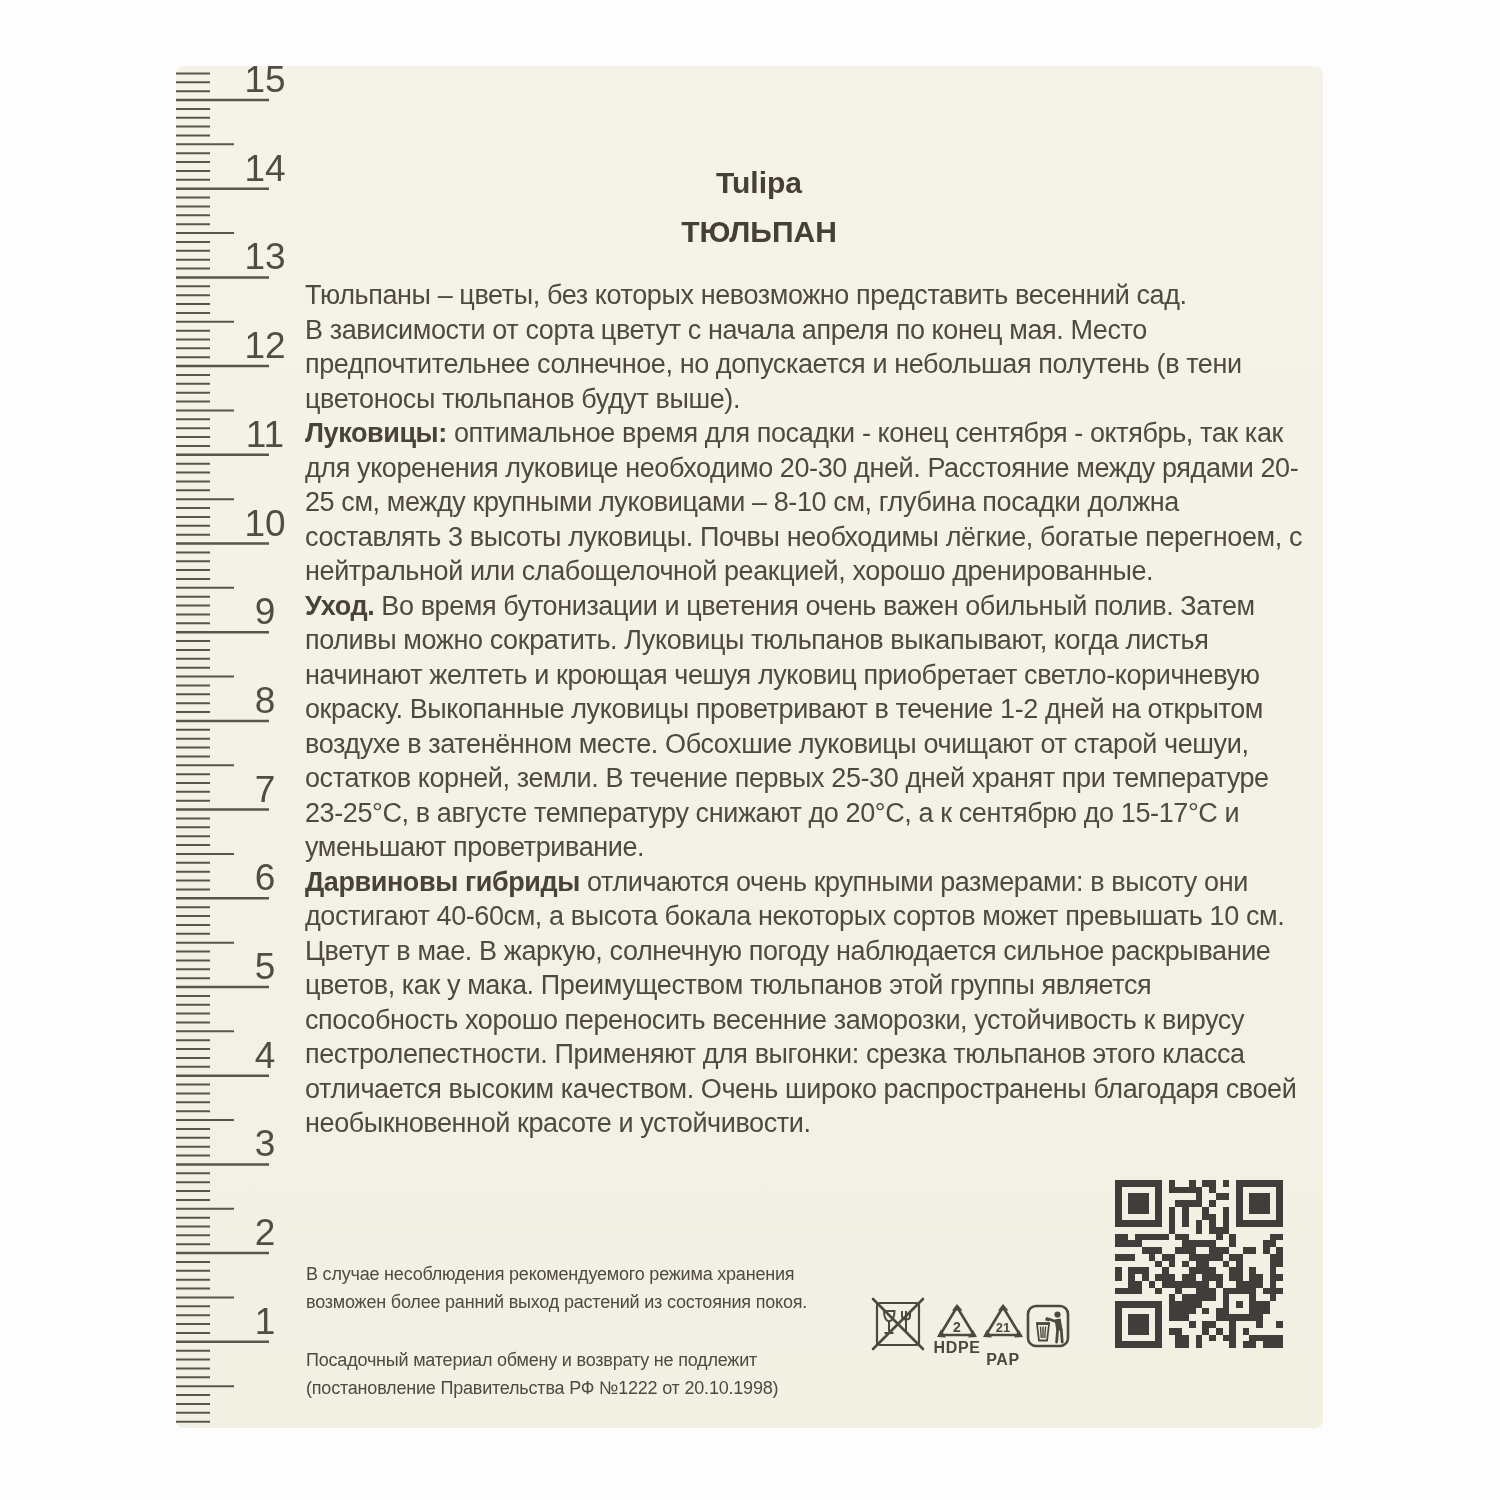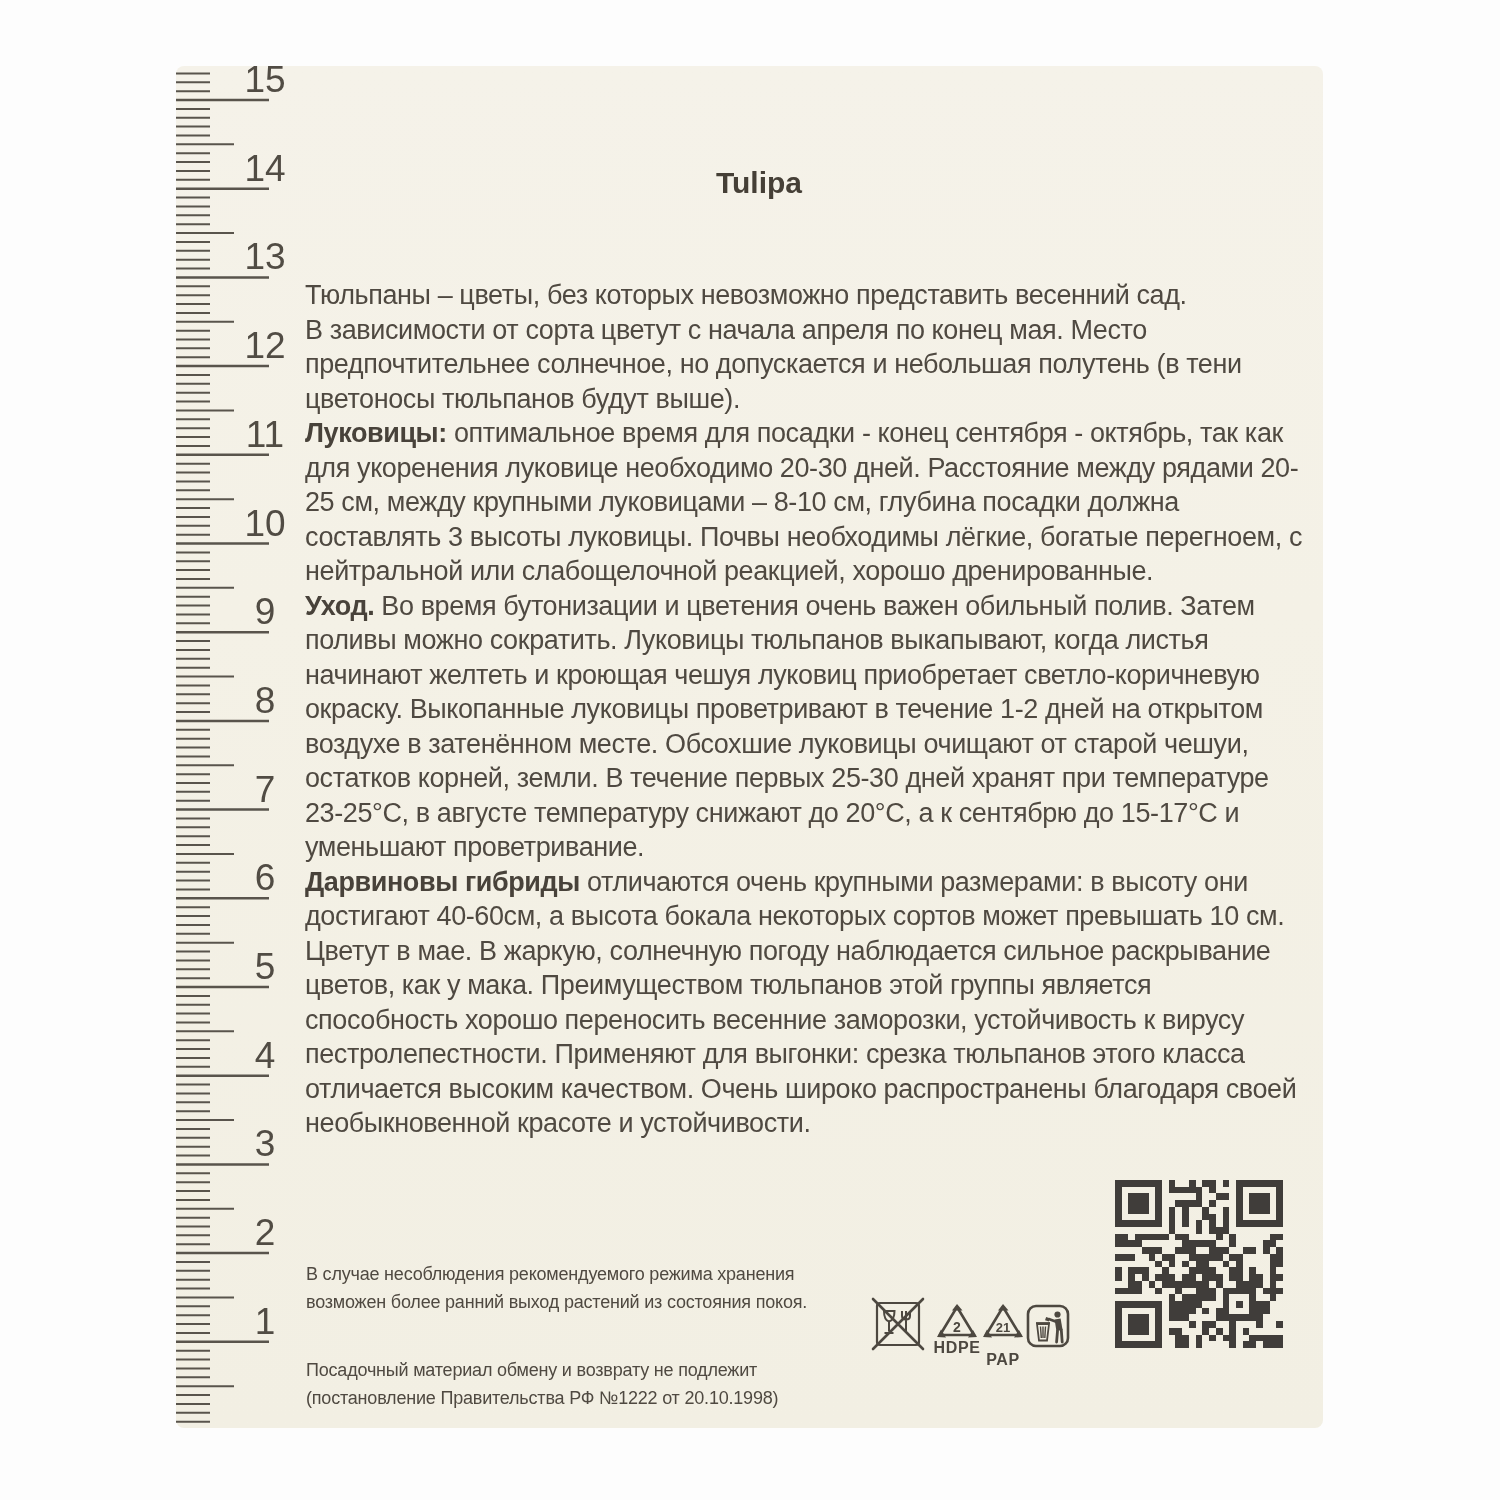--- a/index.html
+++ b/index.html
@@ -13,21 +13,21 @@
   #title-block{position:absolute;left:118px;top:92px;width:930px;text-align:center;
                color:#453f36;font-weight:bold;font-size:30px;line-height:49px;}
   #body-text{position:absolute;left:129px;top:212px;width:1005px;
              font-size:27px;line-height:34.5px;letter-spacing:-0.4px;color:#4f4941;}
   #body-text p{margin:0;}
   #body-text strong{color:#48423a;}
   #fine-print{position:absolute;left:130px;top:1166px;width:570px;
               font-size:18px;line-height:28px;letter-spacing:-0.2px;color:#4f4941;
               white-space:pre-line;}
   #fine-print p{margin:0;}
-  #fine-print p + p{margin-top:12px;}
+  #fine-print p + p{margin-top:2px;}
   .sym{position:absolute;display:flex;flex-direction:column;align-items:center;color:#4d4840;}
   .sym-label{font-size:16px;font-weight:bold;letter-spacing:0.6px;margin-top:1px;}
   .sym svg{display:block;overflow:visible;}
   .sym svg text{font-family:"Liberation Sans", sans-serif;}
   #qr-svg{position:absolute;left:939px;top:1114px;}
 </style>
 </head>
 <body>
 
 <div id="stage">
@@ -199,20 +199,21 @@
         <line x1="0" x2="34" y1="1311.29" y2="1311.29" stroke="#59544c" stroke-width="2"></line>
         <line x1="0" x2="58" y1="1320.16" y2="1320.16" stroke="#59544c" stroke-width="2"></line>
         <line x1="0" x2="34" y1="1329.03" y2="1329.03" stroke="#59544c" stroke-width="2"></line>
         <line x1="0" x2="34" y1="1337.8999999999999" y2="1337.8999999999999" stroke="#59544c" stroke-width="2"></line>
         <line x1="0" x2="34" y1="1346.77" y2="1346.77" stroke="#59544c" stroke-width="2"></line>
         <line x1="0" x2="34" y1="1355.6399999999999" y2="1355.6399999999999" stroke="#59544c" stroke-width="2"></line>
       </svg>
 
     <div id="title-block">
       <div>Tulipa</div>
+      <div>ТЮЛЬПАН</div>
     </div>
 
     <div id="body-text">
         <p>Тюльпаны – цветы, без которых невозможно представить весенний сад.</p>
         <p>В зависимости от сорта цветут с начала апреля по конец мая. Место предпочтительнее солнечное, но допускается и небольшая полутень (в тени цветоносы тюльпанов будут выше).</p>
         <p><strong>Луковицы:</strong> оптимальное время для посадки - конец сентября - октябрь, так как для укоренения луковице необходимо 20-30 дней.  Расстояние между рядами 20-25 см, между крупными луковицами – 8-10 см, глубина посадки должна составлять 3 высоты луковицы. Почвы необходимы лёгкие, богатые перегноем, с нейтральной или слабощелочной реакцией, хорошо дренированные.</p>
         <p><strong>Уход.</strong> Во время бутонизации и цветения очень важен обильный полив. Затем поливы можно сократить. Луковицы тюльпанов выкапывают, когда листья начинают желтеть и кроющая чешуя луковиц приобретает светло-коричневую окраску. Выкопанные луковицы проветривают в течение 1-2 дней на открытом воздухе в затенённом месте. Обсохшие луковицы очищают от старой чешуи, остатков корней, земли. В течение первых 25-30 дней хранят при температуре 23-25°С, в августе температуру снижают до 20°С, а к сентябрю до 15-17°С и уменьшают проветривание.</p>
         <p><strong>Дарвиновы гибриды</strong> отличаются очень крупными размерами: в высоту они достигают 40-60см, а высота бокала некоторых сортов может превышать 10 см. Цветут в мае. В жаркую, солнечную погоду наблюдается сильное раскрывание цветов, как у мака. Преимуществом тюльпанов этой группы является способность хорошо переносить весенние заморозки, устойчивость к вирусу пестролепестности. Применяют для выгонки: срезка тюльпанов этого класса отличается высоким качеством. Очень широко распространены благодаря своей необыкновенной красоте и устойчивости.</p>
       </div>
 

